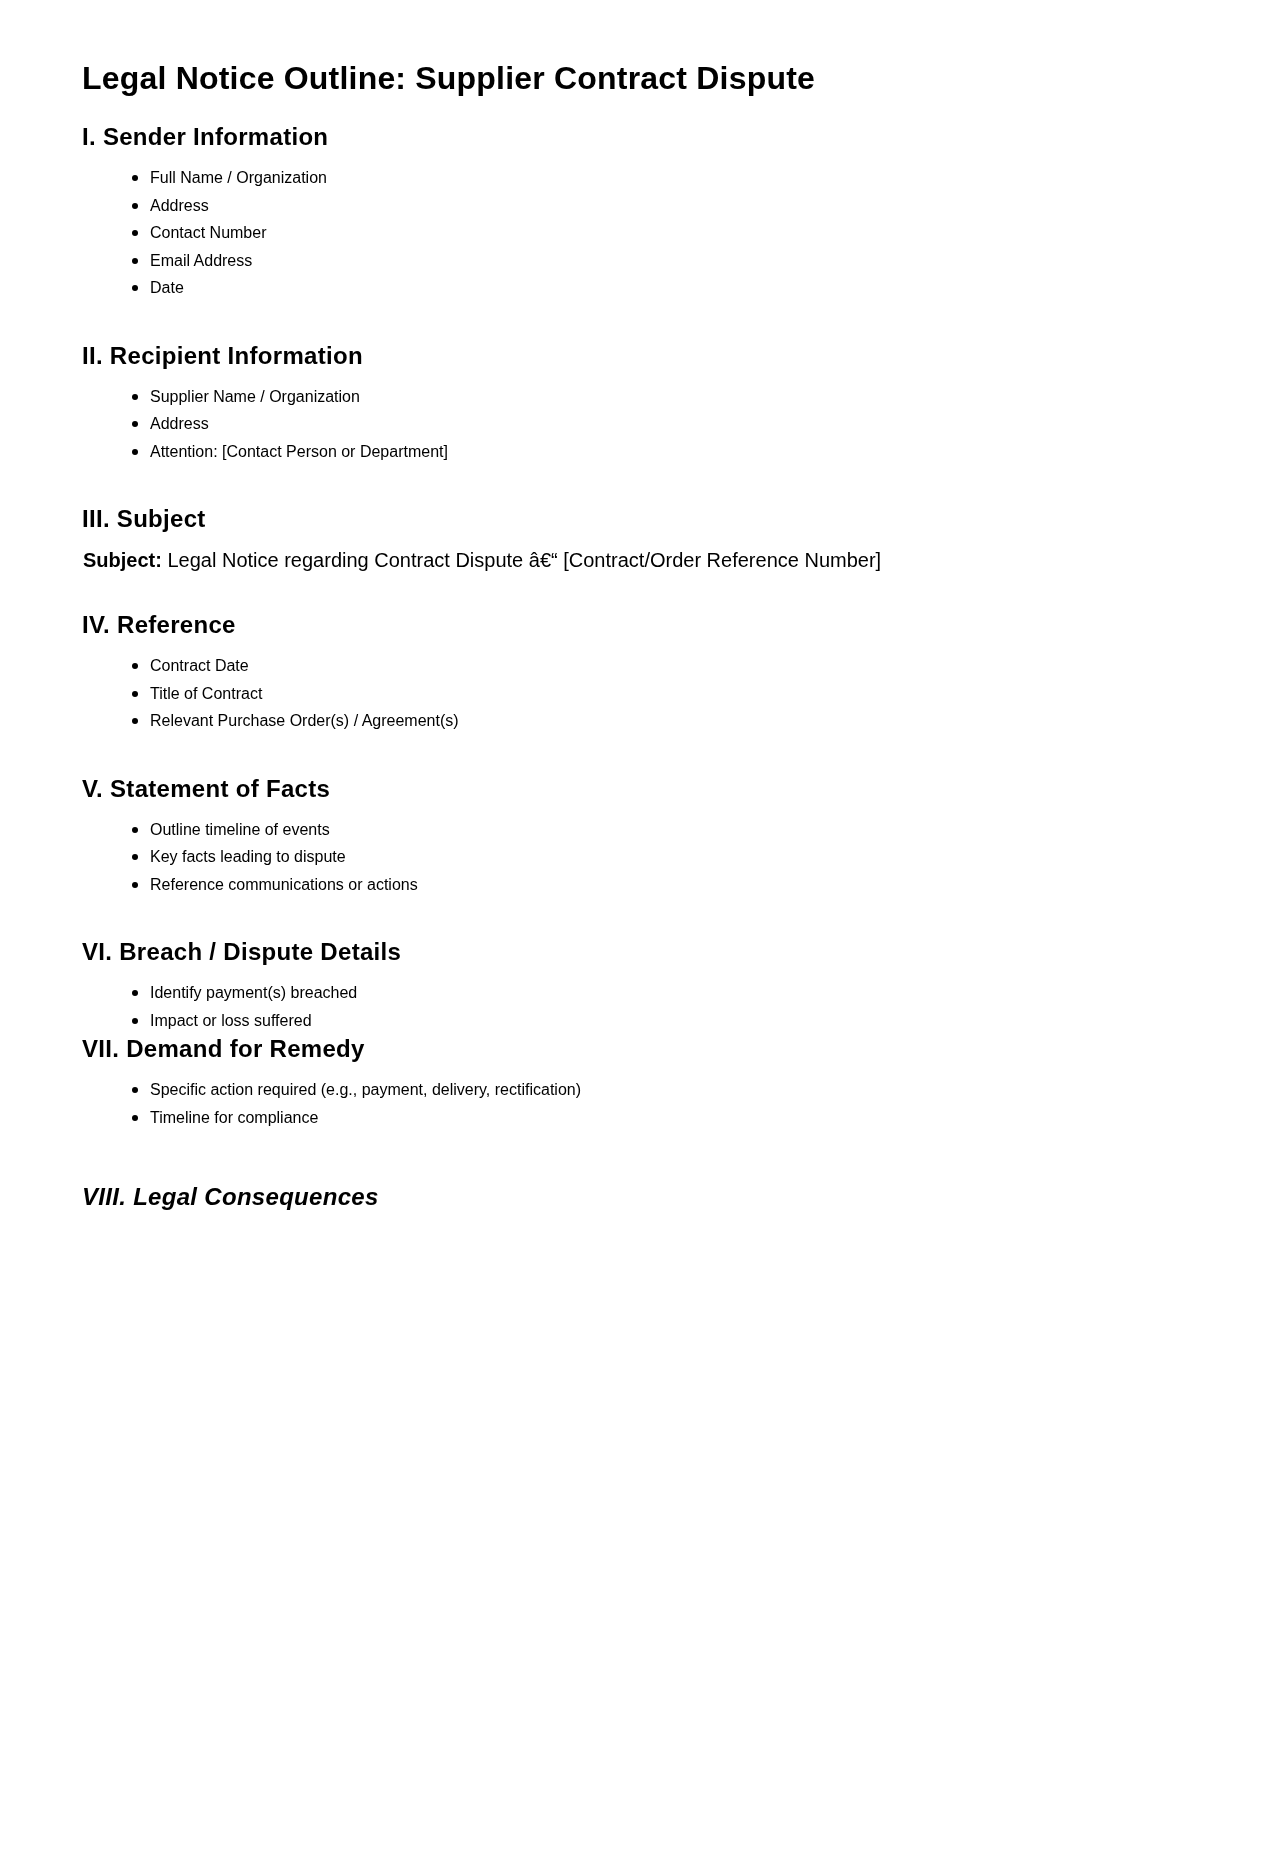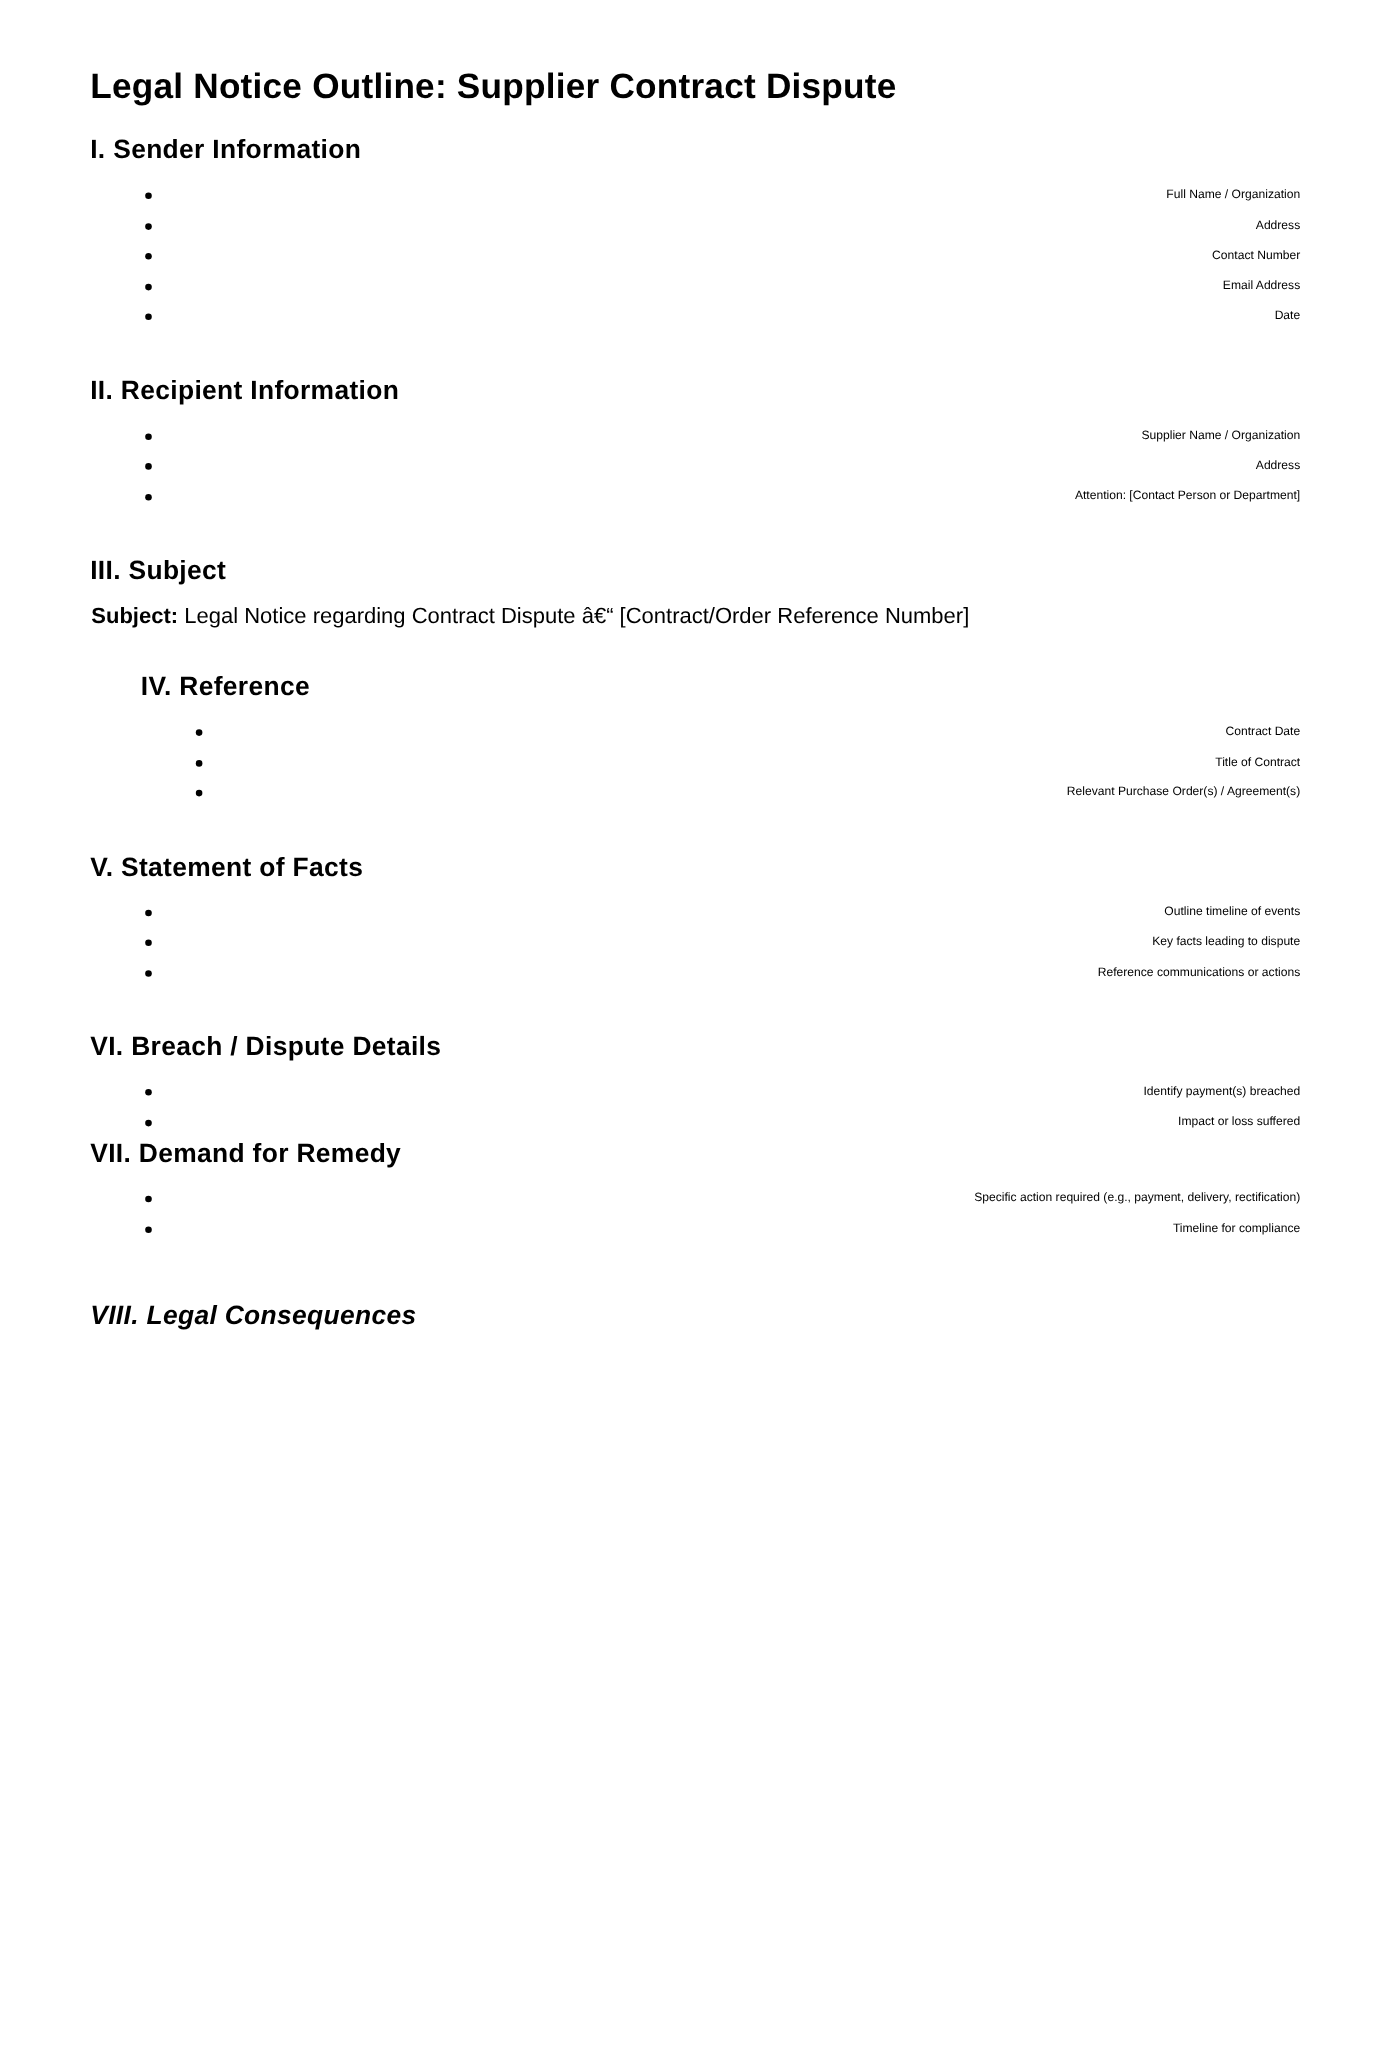--- a/index.html
+++ b/index.html
@@ -38,25 +38,24 @@
     }
     .section {
       margin: 0;
     }
     .section ul {
       margin: 12px 0 0 0;
       padding: 0 0 0 68px;
       list-style: none;
     }
     .section li {
-      font-size: 11px;
+      font-size: 16px;
       line-height: 27.5px;
       position: relative;
       padding-left: 0;
-      text-align: right;
     }
     .section li .bullet {
       position: absolute;
       left: -18px;
       top: 11px;
       width: 6px;
       height: 6px;
       border-radius: 50%;
       background: #000;
     }
@@ -93,21 +92,21 @@
       <li><span class="bullet"></span><span>Address</span></li>
       <li><span class="bullet"></span><span>Attention: [Contact Person or Department]</span></li>
     </ul>
   </div>
 
   <div class="section" style="margin-top:39px;">
     <h2>III. Subject</h2>
     <p class="subject-line"><b>Subject:</b> <span>Legal Notice regarding Contract Dispute â€“ [Contract/Order Reference Number]</span></p>
   </div>
 
-  <div class="section" style="margin-top:40px;margin-left:46px;">
+  <div class="section" style="margin-top:40px;">
     <h2>IV. Reference</h2>
     <ul>
       <li><span class="bullet"></span><span>Contract Date</span></li>
       <li><span class="bullet"></span><span>Title of Contract</span></li>
       <li><span class="bullet"></span><span>Relevant Purchase Order(s) / Agreement(s)</span></li>
     </ul>
   </div>
 
   <div class="section" style="margin-top:39px;">
     <h2>V. Statement of Facts</h2>

